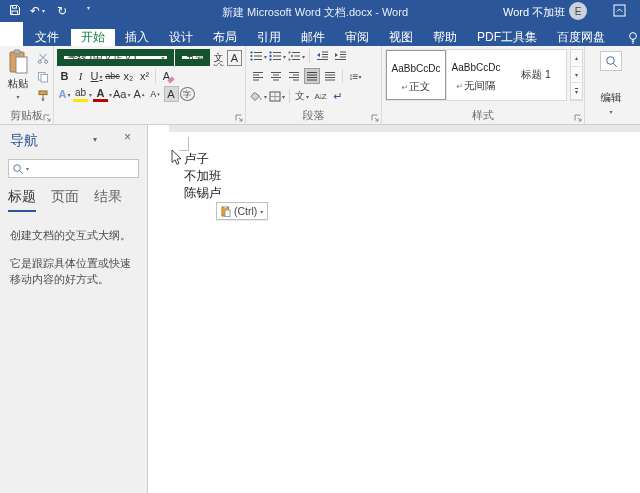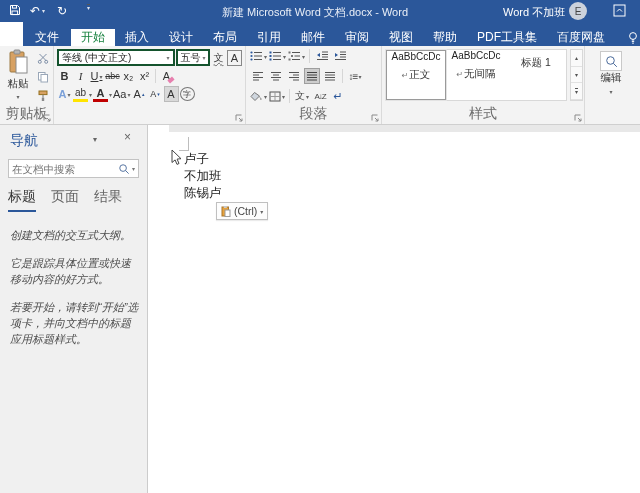--- a/index.html
+++ b/index.html
@@ -24,35 +24,35 @@
     display:flex; align-items:flex-end; color:#fff; font-size:12px;margin-left:23px; }
   .tab { display:flex; align-items:center; padding:0 10px; cursor:default; white-space:nowrap; }
   .tab.file { padding:0 12px; }
   .tab.active { background:#fff; color:#15803d; }
   .tellme { display:flex; align-items:center; gap:5px; margin-left:12px; white-space:nowrap; }
   
   .ribbon { position:absolute; left:0; top:46px; right:0; height:79px; background:#f3f3f3;
     border-bottom:1px solid #cfcfcf; display:flex; }
   .group { position:relative; height:100%; border-right:1px solid #dadada; }
   .group-label { position:absolute; bottom:1px; left:0; right:0; text-align:center;
-    font-size:14px; color:#6b6b6b; white-space:nowrap; }
+    font-size:11px; color:#6b6b6b; white-space:nowrap; }
   .launcher { position:absolute; bottom:2px; right:2px; }
   
   .g-clip { width:54px; }
   .paste-btn { position:absolute; left:3px; top:3px; width:30px; height:58px;
     display:flex; flex-direction:column; align-items:center; }
   .paste-btn .lbl { font-size:10.5px; color:#333; margin-top:3px; }
   .paste-btn .dd { font-size:6px; color:#666; margin-top:2px; }
   .clip-col { position:absolute; left:35px; top:4px; display:flex; flex-direction:column; gap:4px; }
   .clip-col > div { width:16px; height:15px; display:flex; align-items:center; justify-content:center; }
   
   .g-font { width:192px; }
   .frow { display:flex; align-items:center; gap:1px; padding:1px 3px; }
   .frow1 { padding-top:3px; }
-  .combo { background:#fff; border:2px solid #14532d; height:17px; display:flex;
+  .combo { background:#fff; border:7px solid #14532d; height:17px; display:flex;
     align-items:center; font-size:10px; color:#222; padding:0 3px; white-space:nowrap; overflow:hidden;text-align:right; }
   .combo .dd { margin-left:auto; font-size:6px; color:#777; padding-left:2px; }
   .combo.name { width:120px; }
   .combo.size { width:35px; }
   .fbtn { min-width:15px; height:16px; display:flex; align-items:center; justify-content:center;
     font-size:11px; color:#333; position:relative; }
   .fbtn .dd { font-size:6px; color:#666; margin-left:1px; }
   .sep-v { width:1px; height:14px; background:#d6d6d6; margin:0 2px; }
   .b-bold { font-weight:bold; }
   .b-italic { font-style:italic; font-family:"Liberation Serif",serif; }
@@ -78,55 +78,55 @@
   .pbtn .dd { font-size:6px; color:#666; margin-left:1px; }
   .pbtn.active { background:#cdcdcd; border:1px solid #9e9e9e; }
   .sort-txt { font-size:8px; color:#444; letter-spacing:-1px; }
   .marks-txt { font-size:11px; color:#2b579a; }
   .asian-txt { font-size:10px; }
   .spacing-glyph { font-size:10px; letter-spacing:-1px; }
   
   .g-styles { width:203px; }
   .gallery { position:absolute; left:3px; top:3px; width:182px; height:52px; background:#fff;
     border:1px solid #d8d8d8; display:flex; }
-  .style-card { width:60px; height:100%; padding-top:0; text-align:center; cursor:default; }
+  .style-card { width:60px; height:100%; padding-top:12px; text-align:center; cursor:default; }
   .style-card.selected { border:1px solid #9a9a9a; outline:1px solid #e3e3e3; background:#fff; }
   .card-preview { font-size:10px; color:#222; white-space:nowrap; overflow:hidden; }
   .card-preview.big { font-size:19px; font-weight:600; margin-top:-6px; letter-spacing:-0.5px; }
   .card-name { font-size:10.5px; color:#333; margin-top:6px; white-space:nowrap; }
   .card-name .marker { font-size:8px; color:#777; margin-right:1px; }
   .scrollstrip { position:absolute; right:1px; top:3px; width:13px; height:52px;
     border:1px solid #d8d8d8; background:#fafafa; display:flex; flex-direction:column; }
   .scrollstrip > div { flex:1; display:flex; align-items:center; justify-content:center;
     font-size:6px; color:#555; border-bottom:1px solid #e2e2e2; }
   .more-bar { border-top:1px solid #555; line-height:5px; padding-top:1px; }
   
   .g-edit { width:52px; border-right:none; }
   .edit-btn { position:absolute; left:10px; top:5px; width:32px; display:flex; flex-direction:column; align-items:center; }
   .edit-icon-box { width:22px; height:20px; background:#fff; border:1px solid #c9c9c9;
     display:flex; align-items:center; justify-content:center; }
-  .edit-lbl { font-size:10.5px; color:#333; margin-top:0;text-align:right; }
+  .edit-lbl { font-size:10.5px; color:#333; margin-top:20px;text-align:right; }
   .edit-dd { font-size:6px; color:#666; margin-top:3px; }
   
   .nav-pane { position:absolute; left:0; top:125px; width:148px; bottom:0;
     background:#f0f0f0; border-right:1px solid #cccccc; }
   .nav-title { position:absolute; left:10px; top:7px; font-size:14px; color:#2b579a; }
   .nav-chevron { position:absolute; left:93px; top:10px; font-size:8px; color:#666; }
   .nav-close { position:absolute; left:124px; top:5px; font-size:12px; color:#666; }
   .nav-search { position:absolute; left:8px; top:34px; width:131px; height:19px; background:#fff;
     border:1px solid #c3c3c3; display:flex; align-items:center; padding:0 3px; }
   .nav-search input { border:none; outline:none; flex:1; min-width:0; font-size:10.5px;
     color:#333; background:transparent; font-family:inherit; }
   .nav-search .dd { font-size:6px; color:#777; margin-left:2px; }
   .nav-tabs { position:absolute; left:8px; top:63px; display:flex; gap:15px; font-size:14px; }
   .nav-tab { color:#666; padding-bottom:4px; cursor:default; }
   .nav-tab.active { color:#333; border-bottom:2px solid #2b579a; }
   .nav-body { position:absolute; left:10px; top:102px; right:8px; font-size:11px;
     color:#4d4d4d; line-height:16px; }
-  .nav-body p { margin-bottom:12px;font-style:italic; }
+  .nav-body p { margin-bottom:12px; }
   
   .doc-area { position:absolute; left:149px; top:125px; right:0; bottom:0; background:#e8e8e8;margin-left:20px; }
   .page { position:absolute; left:0; top:7px; right:0; bottom:0; background:#fff; }
   .crop-mark { position:absolute; left:10px; top:5px; width:10px; height:14px;
     border-right:1px solid #bdbdbd; border-bottom:1px solid #bdbdbd; }
   .doc-text { position:absolute; left:15px; top:19px; font-size:12.5px; color:#1a1a1a; line-height:17px; }
   .mouse-cursor { position:absolute; left:1px; top:17px; }
   .paste-opt { position:absolute; left:47px; top:70px; height:18px; background:#fdfdfd;
     border:1px solid #c0c0c0; display:flex; align-items:center; gap:3px; padding:0 4px;
     font-size:10.5px; color:#444; box-shadow:0 1px 1px rgba(0,0,0,0.08); }
@@ -507,36 +507,34 @@
         <span class="edit-dd">▾</span>
       </div>
     </div>
   </div>
 
   <div class="nav-pane">
     <span class="nav-title">导航</span>
     <span class="nav-chevron">▾</span>
     <span class="nav-close">×</span>
     <div class="nav-search">
-      <input type="text" placeholder="在文档中搜索" style="">
       <svg width="12" height="12" viewBox="0 0 13 13">
           <circle cx="5.5" cy="5.5" r="3.6" fill="none" stroke="#4a6a9a"></circle>
           <path d="M8.3 8.3l3.2 3.2" stroke="#4a6a9a"></path>
         </svg>
       <span class="dd">▾</span>
     </div>
     <div class="nav-tabs">
       <span class="nav-tab active">标题</span>
       <span class="nav-tab">页面</span>
       <span class="nav-tab">结果</span>
     </div>
     <div class="nav-body">
       <p>创建文档的交互式大纲。</p>
       <p>它是跟踪具体位置或快速移动内容的好方式。</p>
-      <p>若要开始，请转到“开始”选项卡，并向文档中的标题应用标题样式。</p>
     </div>
   </div>
 
   <div class="doc-area">
     <div class="page">
       <div class="crop-mark"></div>
       <div class="doc-text">
         <div>卢子</div>
         <div>不加班</div>
         <div>陈锡卢</div>

